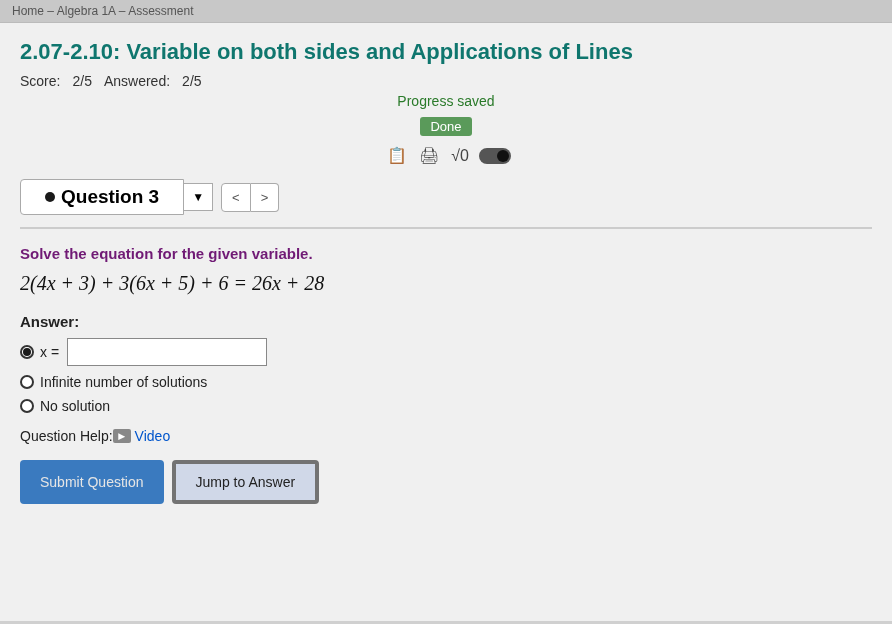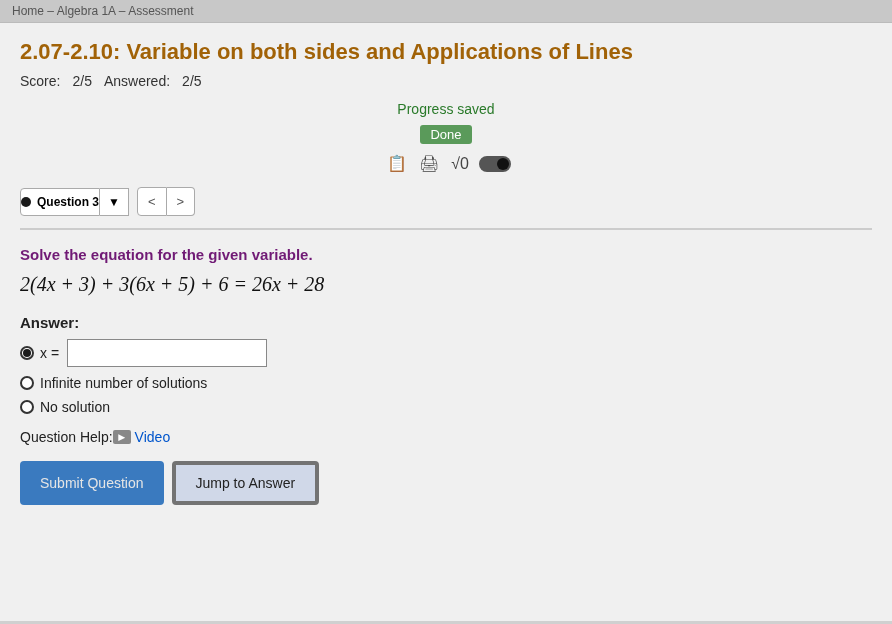--- a/index.html
+++ b/index.html
@@ -25,31 +25,31 @@
     .main-content {
       background: #f0f0f0;
       margin: 0;
       padding: 16px 20px;
       height: calc(624px - 26px);
       overflow-y: auto;
     }
     .page-title {
       font-size: 22px;
       font-weight: bold;
-      color: #a16207;
+      color: #0f766e;
       margin-bottom: 8px;
       line-height: 1.2;
     }
     .score-row {
       display: flex;
       align-items: center;
       gap: 12px;
       font-size: 14px;
       color: #333;
-      margin-bottom: 12px;
+      margin-bottom: 4px;
     }
     .progress-row {
       display: flex;
       align-items: center;
       gap: 8px;
       font-size: 14px;
       color: #2a7a2a;
       margin-bottom: 12px;
       flex-direction: column;
     }
@@ -102,22 +102,22 @@
       margin-bottom: 16px;
       border-bottom: 2px solid #ccc;
       padding-bottom: 12px;
     }
     .question-selector {
       display: flex;
       align-items: center;
       background: white;
       border: 1px solid #aaa;
       border-radius: 4px 0 0 4px;
-      padding: 6px 0;
-      font-size: 12px;
+      padding: 6px 24px;
+      font-size: 19px;
       font-weight: bold;
       gap: 6px;
       cursor: pointer;
     }
     .question-dot {
       width: 10px;
       height: 10px;
       background: #1a1a1a;
       border-radius: 50%;
       display: inline-block;

